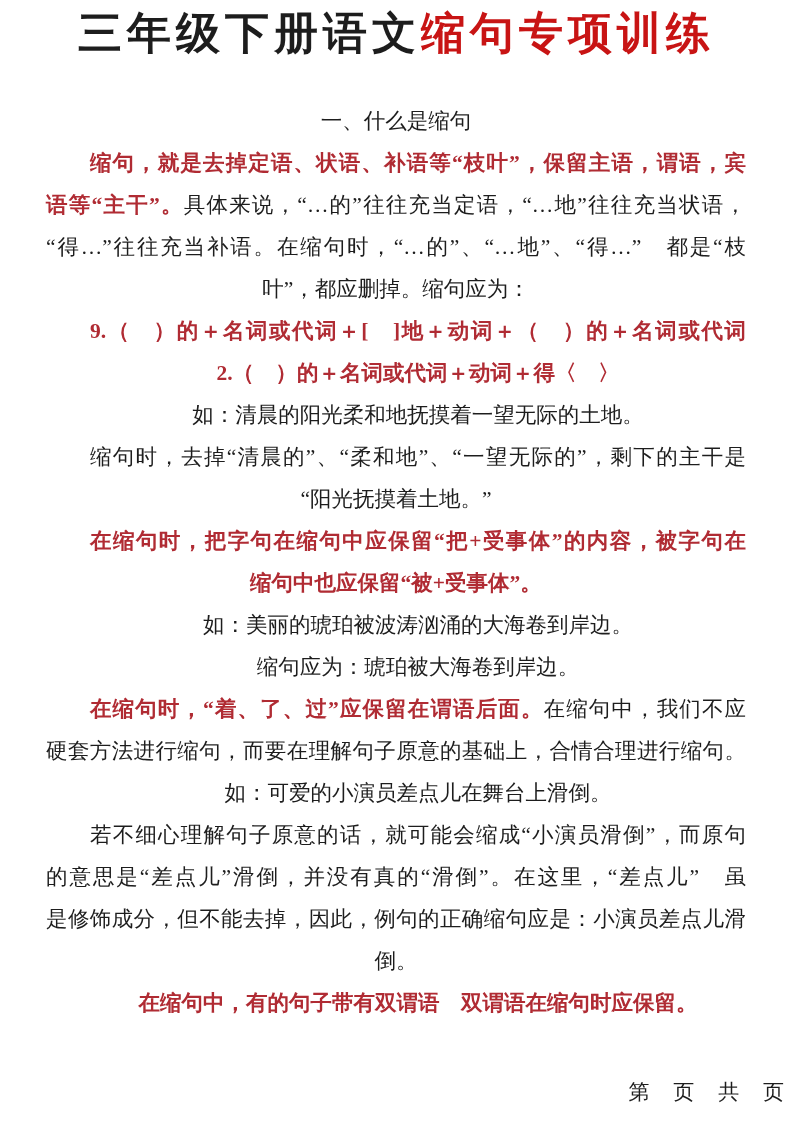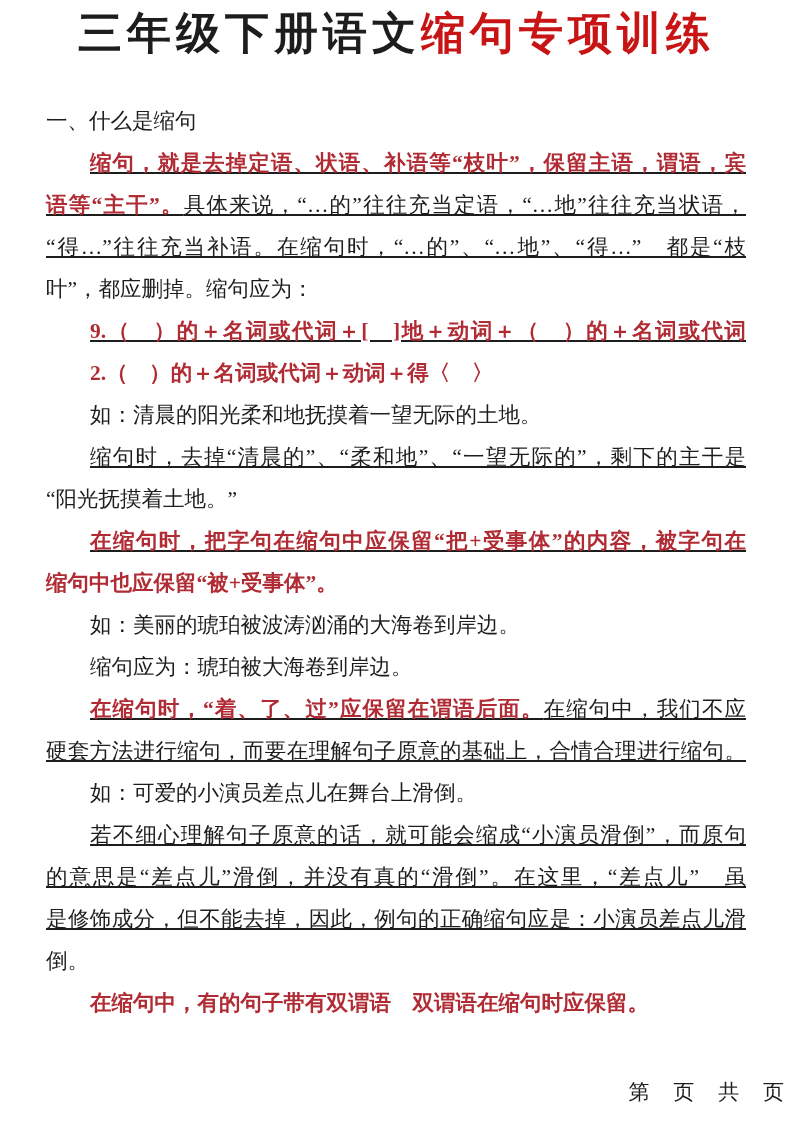--- a/index.html
+++ b/index.html
@@ -30,26 +30,26 @@
     top: 100px;
     left: 46px;
     width: 700px;
     font-size: 21.5px;
   }
   .line {
     height: 42px;
     line-height: 42px;
     white-space: nowrap;
     overflow: visible;
+    text-align: center;
   }
   .full {
     white-space: normal;
     text-align: justify;
     text-align-last: justify;
-    text-decoration: underline;
   }
   .ind { text-indent: 44px; }
   .red {
     color: var(--body-red, #b02b33);
     font-weight: 700;
   }
   .footer {
     position: absolute;
     top: 1078px;
     left: 0;

